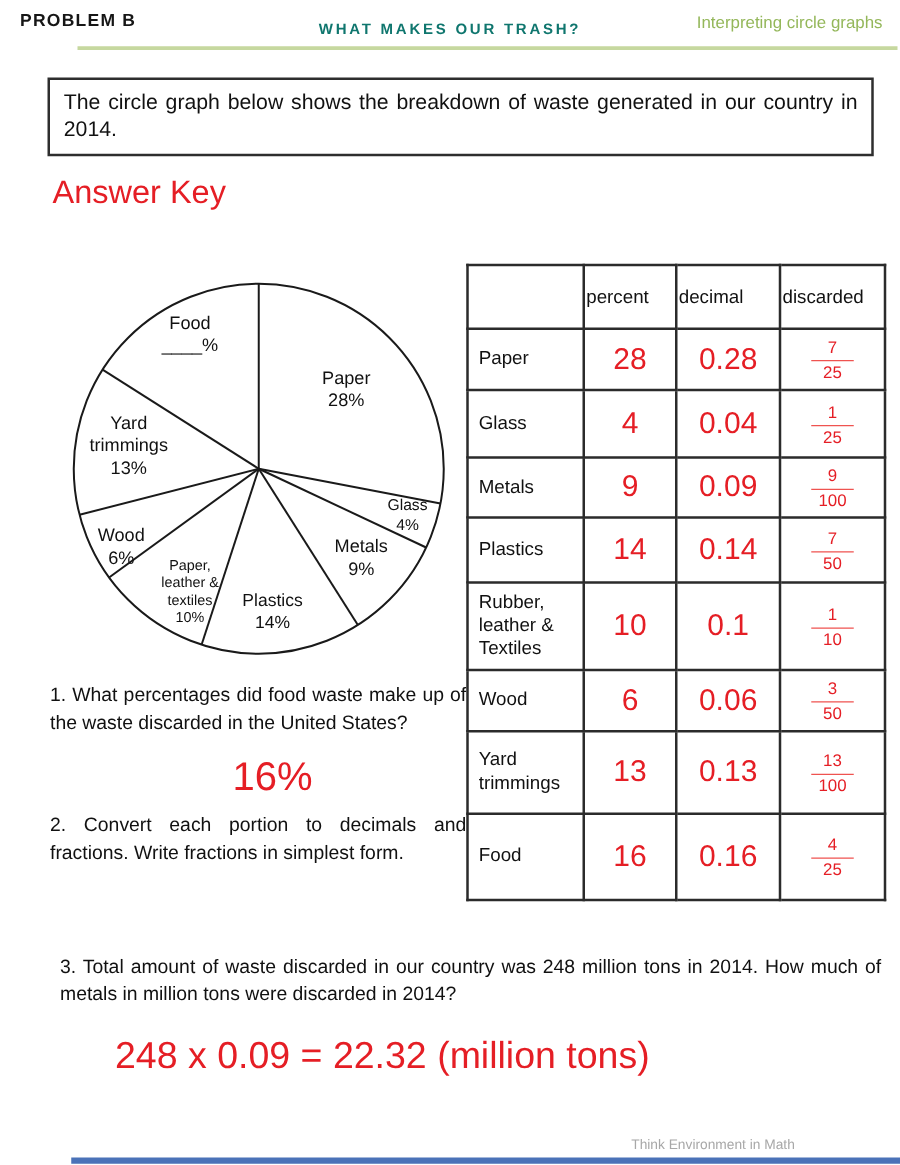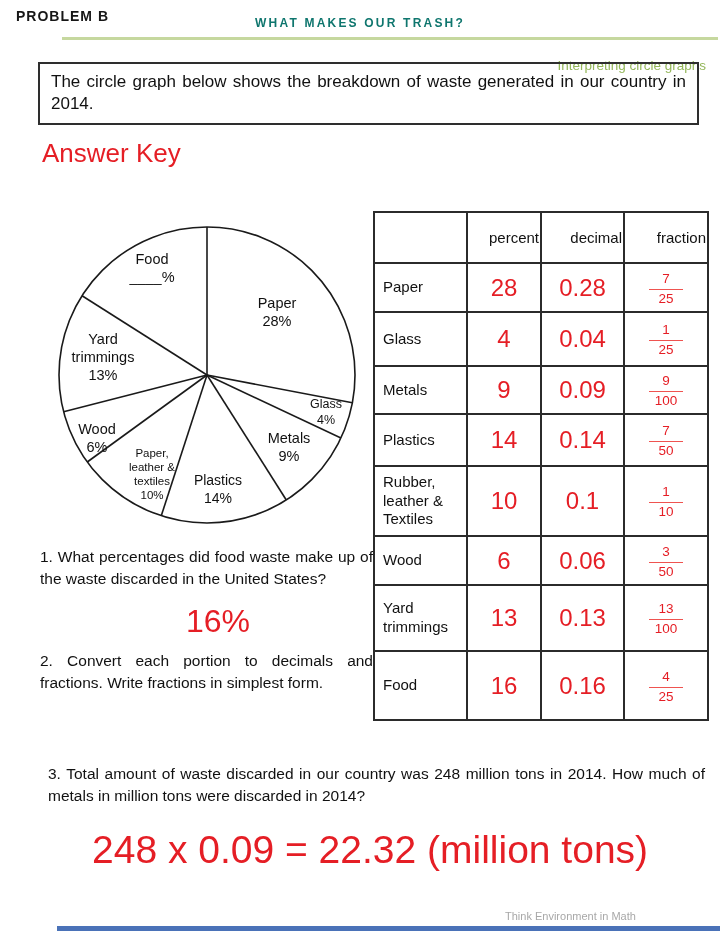--- a/index.html
+++ b/index.html
@@ -4,21 +4,21 @@
 <style>
   html,body{margin:0;padding:0;background:#fff;}
   .page{position:relative;width:720px;height:932px;background:#ffffff;overflow:hidden;
         font-family:"Liberation Sans",sans-serif;color:#1d1d1d;}
   .abs{position:absolute;}
 
   
   .problem-label{left:16px;top:8px;font-size:14px;font-weight:bold;letter-spacing:1px;color:#161616;}
   .ws-title{left:0;right:0;top:16px;text-align:center;font-size:12px;font-weight:bold;
             letter-spacing:2.2px;color:#0f766e;}
-  .topic{right:14px;top:10px;font-size:13.5px;color:#94b75a;margin-top:48px;}
+  .topic{right:14px;top:10px;font-size:13.5px;color:#94b75a;}
   .head-rule{left:62px;top:37px;width:656px;height:3px;background:#c6d89f;}
 
   
   .instr-box{left:38px;top:62px;width:661px;box-sizing:border-box;border:2px solid #2e2e2e;
              padding:7px 11px;font-size:17px;line-height:1.32;text-align:justify;color:#111;}
 
   .answer-key{left:42px;top:138px;font-size:26px;color:#e51e25;}
 
   
   .pie-wrap{left:40px;top:195px;width:340px;height:340px;}
@@ -26,37 +26,37 @@
   .pie-label{position:absolute;transform:translate(-50%,-50%);text-align:center;
              line-height:1.25;font-size:14.5px;color:#111;white-space:nowrap;}
   .pie-label.small{font-size:11.5px;line-height:1.22;}
   .pie-label.glass{font-size:12.5px;}
   .pie-label.plastics{font-size:14px;}
 
   
   .tbl-wrap{left:373px;top:211px;}
   table{border-collapse:collapse;}
   td,th{border:2px solid #2b2b2b;vertical-align:middle;background:#fff;}
-  th{font-weight:normal;font-size:15px;text-align:right;color:#111;}
+  th{font-weight:normal;font-size:15px;text-align:left;color:#111;}
   td.lbl{font-size:15px;text-align:left;padding-left:8px;padding-right:6px;color:#111;line-height:1.25;}
   td.val{font-size:24px;text-align:center;color:#e51e25;}
   td.frac{text-align:center;}
   .fr{display:inline-flex;flex-direction:column;align-items:center;line-height:1.1;
       font-size:13.5px;color:#e51e25;}
   .fr .bar{width:34px;border-top:1.6px solid #ef5350;margin:2px 0;}
   tr.h51{height:51px;} tr.h49{height:49px;} tr.h54{height:54px;} tr.h48{height:48px;}
   tr.h52{height:52px;} tr.h70{height:70px;} tr.h66{height:66px;} tr.h69{height:69px;}
 
   
   .q{font-size:15.5px;line-height:1.42;text-align:justify;color:#111;}
   .q1{left:40px;top:546px;width:333px;}
   .a1{left:186px;top:603px;font-size:32px;color:#e51e25;}
   .q2{left:40px;top:650px;width:333px;}
   .q3{left:48px;top:763px;width:657px;}
-  .a3{left:92px;top:828px;font-size:39px;color:#e51e25;}
+  .a3{left:92px;top:828px;font-size:30px;color:#e51e25;}
 
   
   .copyright{left:74px;top:910px;font-size:13.5px;color:#a8a8a8;}
   .tagline{left:505px;top:910px;font-size:11px;color:#a8a8a8;}
   .bottom-bar{left:57px;top:926px;width:663px;height:5px;background:#4a72b8;}
 </style>
 </head>
 <body>
 
 <div class="page">
@@ -125,21 +125,21 @@
           <col style="width:93px">
           <col style="width:74px">
           <col style="width:83px">
           <col style="width:84px">
         </colgroup>
       <tbody>
           <tr class="h51">
         <th></th>
         <th>percent</th>
         <th>decimal</th>
-        <th>fraction</th>
+        <th>discarded</th>
       </tr>
       <tr class="h49">
         <td class="lbl">Paper</td>
         <td class="val">28</td>
         <td class="val">0.28</td>
         <td class="frac"><span class="fr">
                 <span>7</span>
                 <span class="bar"></span>
                 <span>25</span>
               </span></td>

